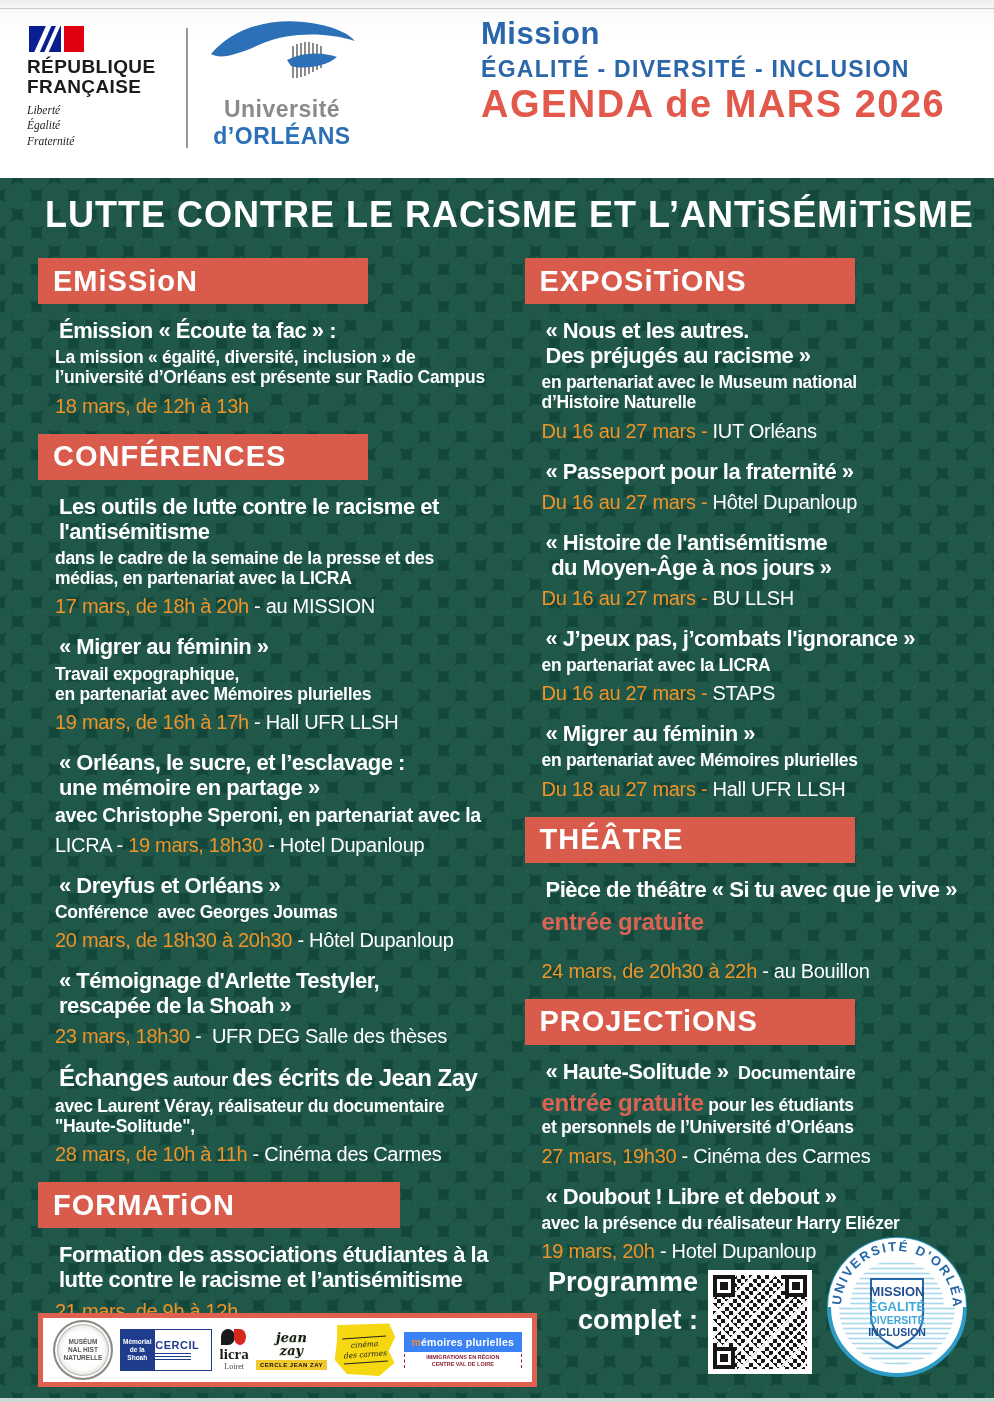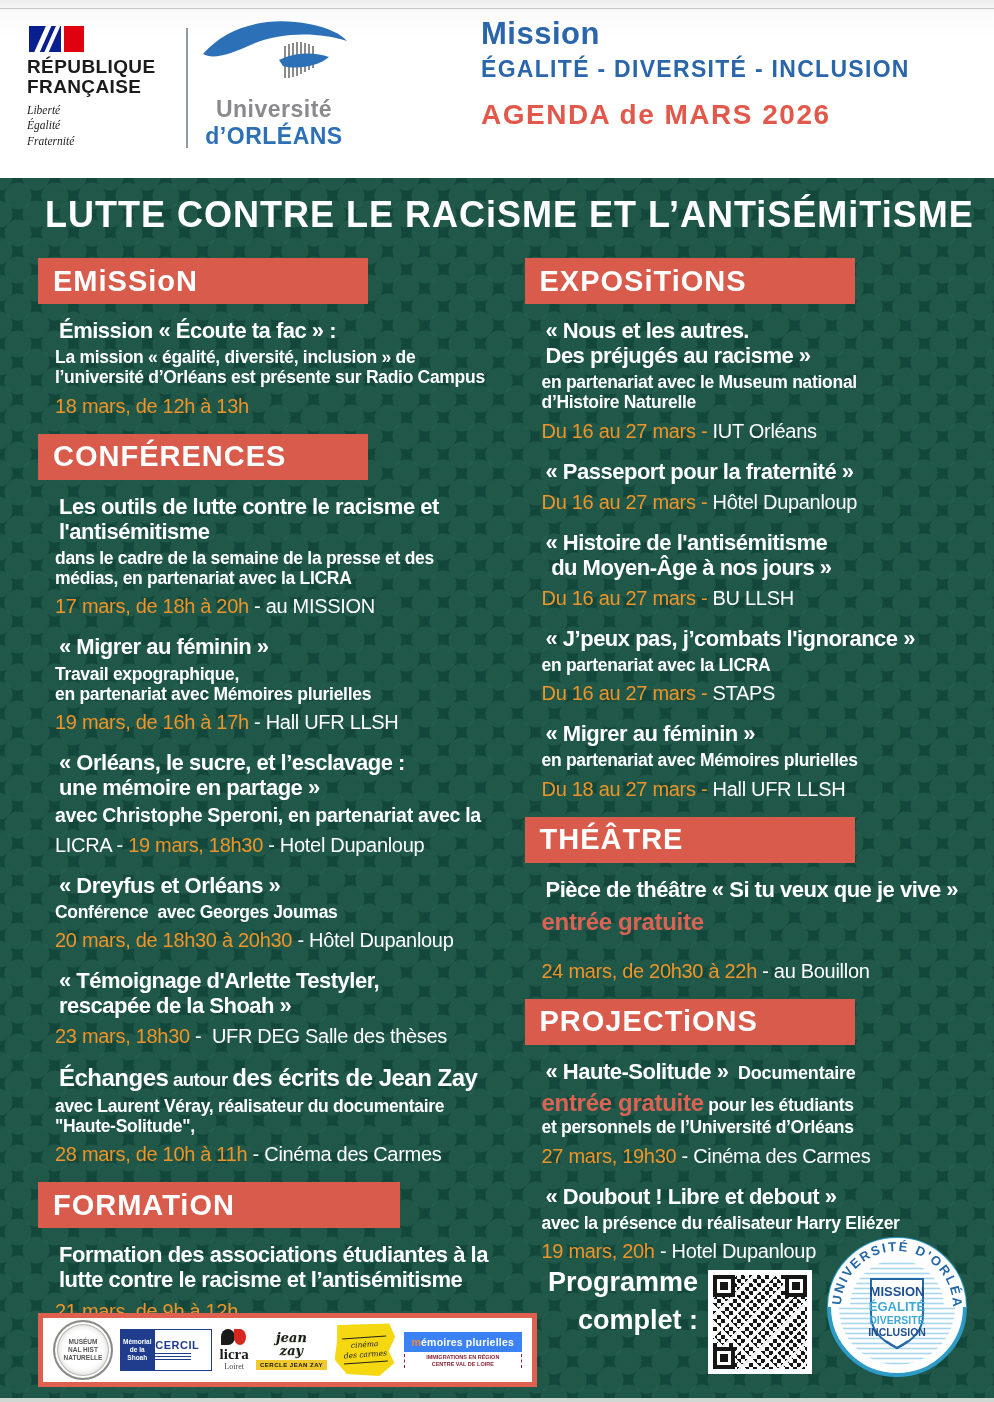--- a/index.html
+++ b/index.html
@@ -16,28 +16,28 @@
   .f-blue{width:32px;height:26px;background:#0a1f8f;position:relative;overflow:hidden;}
   .f-blue:before{content:"";position:absolute;left:10px;top:-4px;width:5px;height:40px;background:#fff;transform:rotate(24deg);}
   .f-blue:after{content:"";position:absolute;left:20px;top:-4px;width:4px;height:40px;background:#fff;transform:rotate(24deg);}
   .f-red{width:20px;height:26px;background:#e1000f;}
   .rf-name{margin-top:5px;font-weight:bold;font-size:19px;line-height:1.04;color:#1b1b1b;letter-spacing:.4px;white-space:pre-line;}
   .rf-motto{margin-top:6px;font-family:"Liberation Serif","DejaVu Serif",serif;font-style:italic;
             font-size:11.5px;line-height:1.35;color:#222;white-space:pre-line;}
 
   .hdr-divider{position:absolute;left:186px;top:28px;width:2px;height:120px;background:#8f9aa6;}
 
-  .uo-block{position:absolute;left:196px;top:16px;width:156px;text-align:center;}
+  .uo-block{position:absolute;left:204px;top:16px;width:156px;text-align:center;}
   .uo-line1{font-weight:bold;font-size:23px;color:#8a8a8d;letter-spacing:.5px;margin-top:-6px;}
   .uo-line2{font-weight:bold;font-size:23px;color:#2c70b7;letter-spacing:.5px;}
 
   .mission-block{position:absolute;left:481px;top:16px;width:500px;}
   .mission-l1{font-weight:bold;font-size:31px;color:#2a66a9;letter-spacing:.5px;}
   .mission-l2{font-weight:bold;font-size:23px;color:#2a66a9;letter-spacing:1.3px;margin-top:4px;white-space:pre;}
-  .mission-agenda{font-weight:bold;font-size:28px;color:#e2584a;letter-spacing:1.5px;margin-top:16px;white-space:pre;}
+  .mission-agenda{font-weight:bold;font-size:38px;color:#e2584a;letter-spacing:1.5px;white-space:pre;}
 
   
   .green{position:relative;width:994px;height:1224px;color:#fff;
      background-color:#13473b;
      background-image:
        radial-gradient(circle at 18px 18px, rgba(45,104,86,.5) 13px, rgba(0,0,0,0) 14px),
        radial-gradient(circle at 18px 18px, rgba(45,104,86,.5) 13px, rgba(0,0,0,0) 14px);
      background-size:37px 37px,37px 37px;
      background-position:0 0,18px 18px;}
 
@@ -284,21 +284,21 @@
             <p class="ev-sub">en partenariat avec Mémoires plurielles</p>
             <p class="ev-dateline"><span class="date">Du 18 au 27 mars -</span><span class="loc"> Hall UFR LLSH</span></p>
           </article>
         </div>
 
         <div class="sec-head">
           <span>THÉÂTRE</span>
         </div>
         <div class="sec-body">
           <article class="event">
-            <h3 class="ev-title">Pièce de théâtre « Si tu veux que je vive »</h3>
+            <h3 class="ev-title">Pièce de théâtre « Si tu avec que je vive »</h3>
             <p class="free theatre-free">entrée gratuite</p>
             <p class="ev-dateline"><span class="date">24 mars, de 20h30 à 22h</span><span class="loc"> - au Bouillon</span></p>
           </article>
         </div>
 
         <div class="sec-head">
           <span>PROJECTiONS</span>
         </div>
         <div class="sec-body">
 

